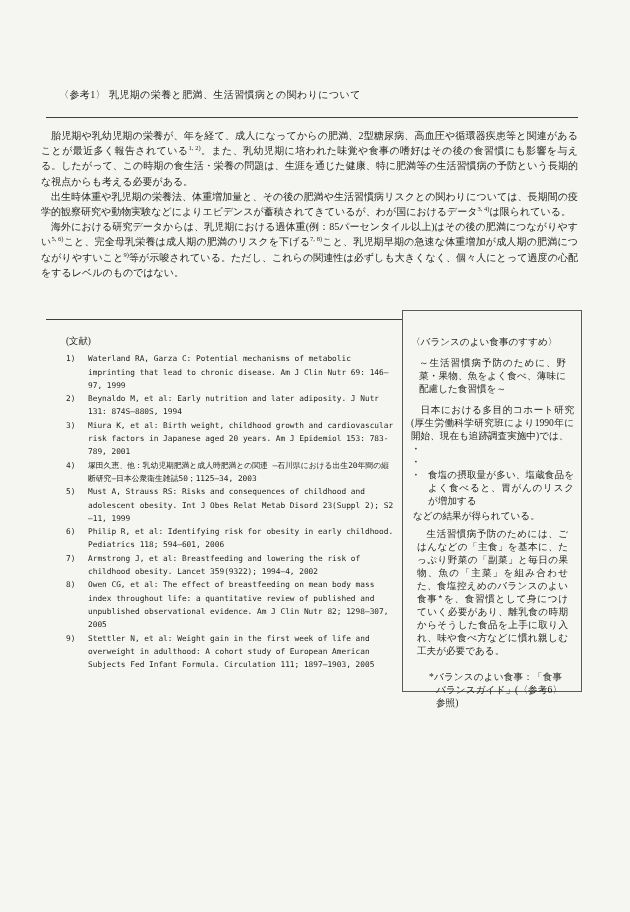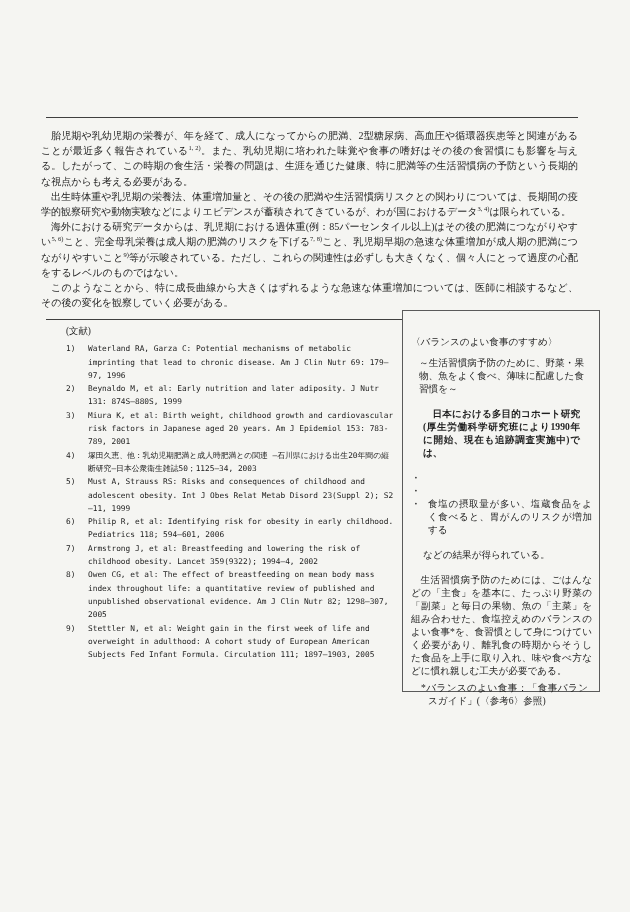--- a/index.html
+++ b/index.html
@@ -24,80 +24,80 @@
     position:absolute; left:41px; top:128px; width:537px;
     font-size:10px; line-height:15.2px;
     text-align:justify; text-justify:inter-ideograph;
   }
   .para { margin:0; text-indent:10px; }
   .para sup {
     font-size:6.5px; line-height:0; vertical-align:super; letter-spacing:0;
   }
 
   .references {
-    position:absolute; left:66px; top:325px; width:330px;
+    position:absolute; left:66px; top:335px; width:330px;
   }
   .refs-header { font-size:9.3px; line-height:13.3px; margin:0 0 4px 0; }
   .refs-list { }
   .ref-row {
     display:flex;
     font-family:"DejaVu Sans Mono","Liberation Mono",monospace;
     font-size:7.8px; line-height:13.3px;
     color:#222;
   }
   .ref-num { flex:none; width:22px; }
   .ref-text { flex:1; word-break:break-word; }
 
   .side-box {
     position:absolute; left:402px; top:310px;
-    width:198px; height:382px;
+    width:180px; height:382px;
     box-sizing:border-box;
     border:1px solid #5a5a5a;
     background:#f5f5f2;
     padding:24px 7px 0 8px;
     font-size:9.6px; line-height:13px;
     text-align:justify; text-justify:inter-ideograph;
   }
   .box-title { margin:0; white-space:nowrap; }
   .box-subtitle { margin:8px; }
-  .box-intro { margin:12px; text-indent:9.6px;font-weight:bold; }
+  .box-intro { margin:0; text-indent:9.6px; }
   .box-bullet { display:flex; margin:0; }
   .bullet-glyph { flex:none; width:17px; }
   .bullet-text { flex:1; }
-  .box-result { margin:12px; }
-  .box-paragraph { margin:0; text-indent:9.6px; }
-  .box-note { margin:4px; padding-left:13px; text-indent:-7px; }
+  .box-result { margin:2px; }
+  .box-paragraph { margin:6px; text-indent:9.6px;font-family:Liberation Mono, monospace; }
+  .box-note { margin:12px; padding-left:13px; text-indent:-7px; }
 </style>
 </head>
 <body>
 
 <div class="page">
 
+  <div class="page-title">〈参考1〉 乳児期の栄養と肥満、生活習慣病との関わりについて</div>
 
   <div class="rule rule-top"></div>
 
   <div class="body-paragraphs">
       <p class="para"><span>胎児期や乳幼児期の栄養が、年を経て、成人になってからの肥満、2型糖尿病、高血圧や循環器疾患等と関連があることが最近多く報告されている</span><sup>1, 2)</sup><span>。また、乳幼児期に培われた味覚や食事の嗜好はその後の食習慣にも影響を与える。したがって、この時期の食生活・栄養の問題は、生涯を通じた健康、特に肥満等の生活習慣病の予防という長期的な視点からも考える必要がある。</span></p>
       <p class="para"><span>出生時体重や乳児期の栄養法、体重増加量と、その後の肥満や生活習慣病リスクとの関わりについては、長期間の疫学的観察研究や動物実験などによりエビデンスが蓄積されてきているが、わが国におけるデータ</span><sup>3, 4)</sup><span>は限られている。</span></p>
       <p class="para"><span>海外における研究データからは、乳児期における過体重(例：85パーセンタイル以上)はその後の肥満につながりやすい</span><sup>5, 6)</sup><span>こと、完全母乳栄養は成人期の肥満のリスクを下げる</span><sup>7, 8)</sup><span>こと、乳児期早期の急速な体重増加が成人期の肥満につながりやすいこと</span><sup>9)</sup><span>等が示唆されている。ただし、これらの関連性は必ずしも大きくなく、個々人にとって過度の心配をするレベルのものではない。</span></p>
-      <p class="para"><span>このようなことから、特に成長曲線から大きくはずれるような急速な体重増加については、医師に相談するなど、その後の変化を観察していく必要がある。</span></p>
     </div>
 
   <div class="rule rule-refs"></div>
 
   <div class="references">
     <p class="refs-header">(文献)</p>
     <div class="refs-list">
         <div class="ref-row">
           <span class="ref-num">1)</span>
-          <span class="ref-text">Waterland RA, Garza C: Potential mechanisms of metabolic imprinting that lead to chronic disease. Am J Clin Nutr 69: 179—97, 1996</span>
+          <span class="ref-text">Waterland RA, Garza C: Potential mechanisms of metabolic imprinting that lead to chronic disease. Am J Clin Nutr 69: 146—97, 1999</span>
         </div>
         <div class="ref-row">
           <span class="ref-num">2)</span>
-          <span class="ref-text">Beynaldo M, et al: Early nutrition and later adiposity. J Nutr 131: 874S—880S, 1999</span>
+          <span class="ref-text">Beynaldo M, et al: Early nutrition and later adiposity. J Nutr 131: 874S—880S, 1994</span>
         </div>
         <div class="ref-row">
           <span class="ref-num">3)</span>
           <span class="ref-text">Miura K, et al: Birth weight, childhood growth and cardiovascular risk factors in Japanese aged 20 years. Am J Epidemiol 153: 783-789, 2001</span>
         </div>
         <div class="ref-row">
           <span class="ref-num">4)</span>
           <span class="ref-text">塚田久恵、他：乳幼児期肥満と成人時肥満との関連 —石川県における出生20年間の縦断研究—日本公衆衛生雑誌50；1125—34, 2003</span>
         </div>
         <div class="ref-row">

